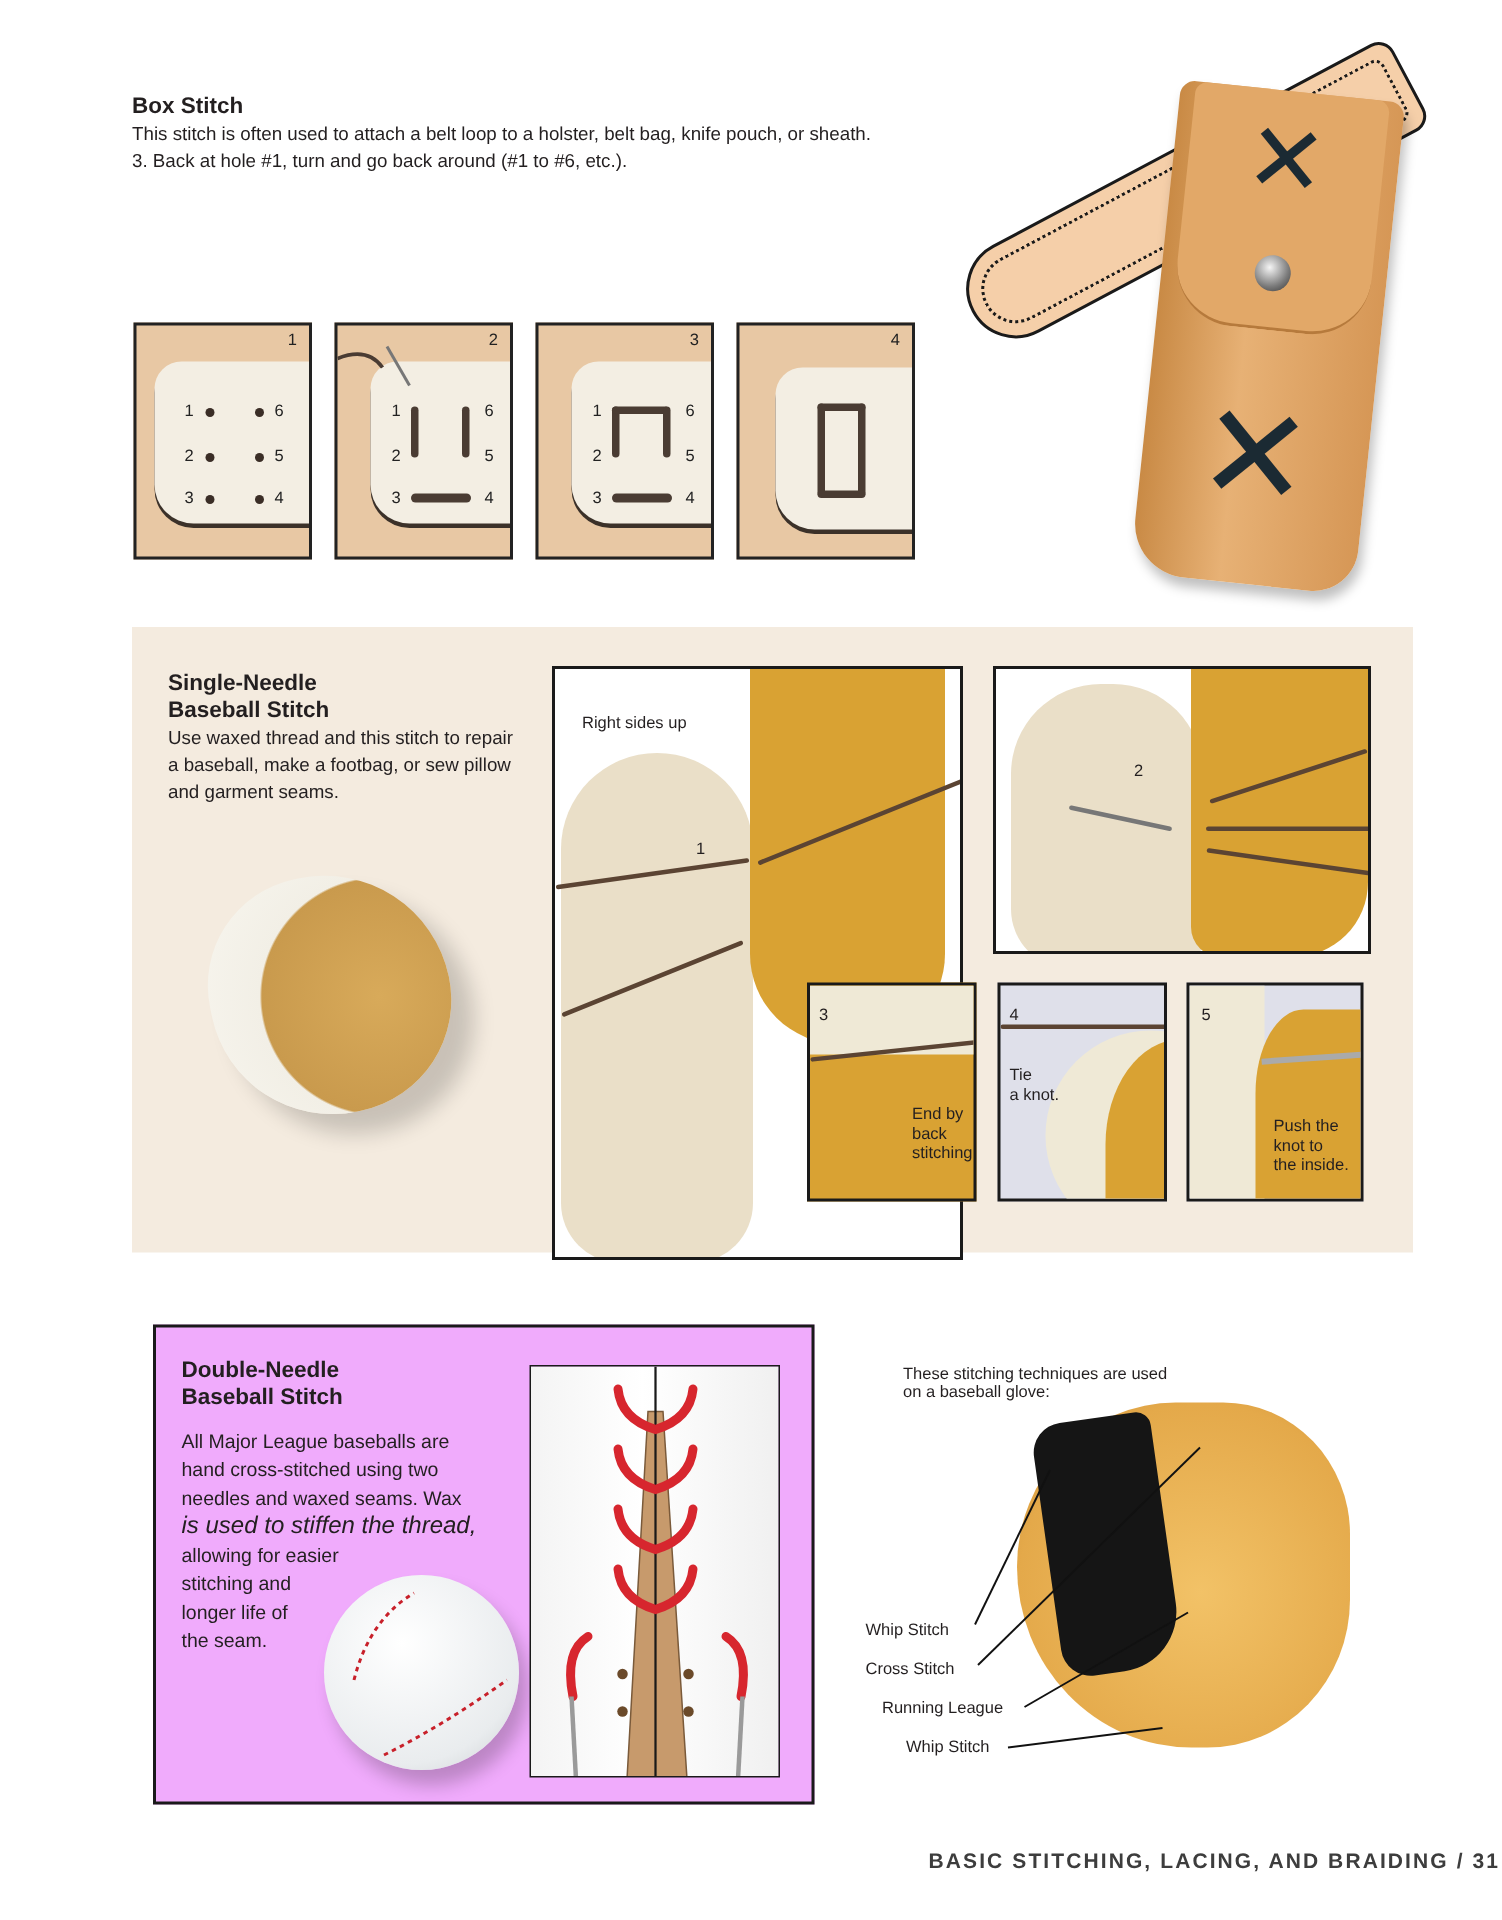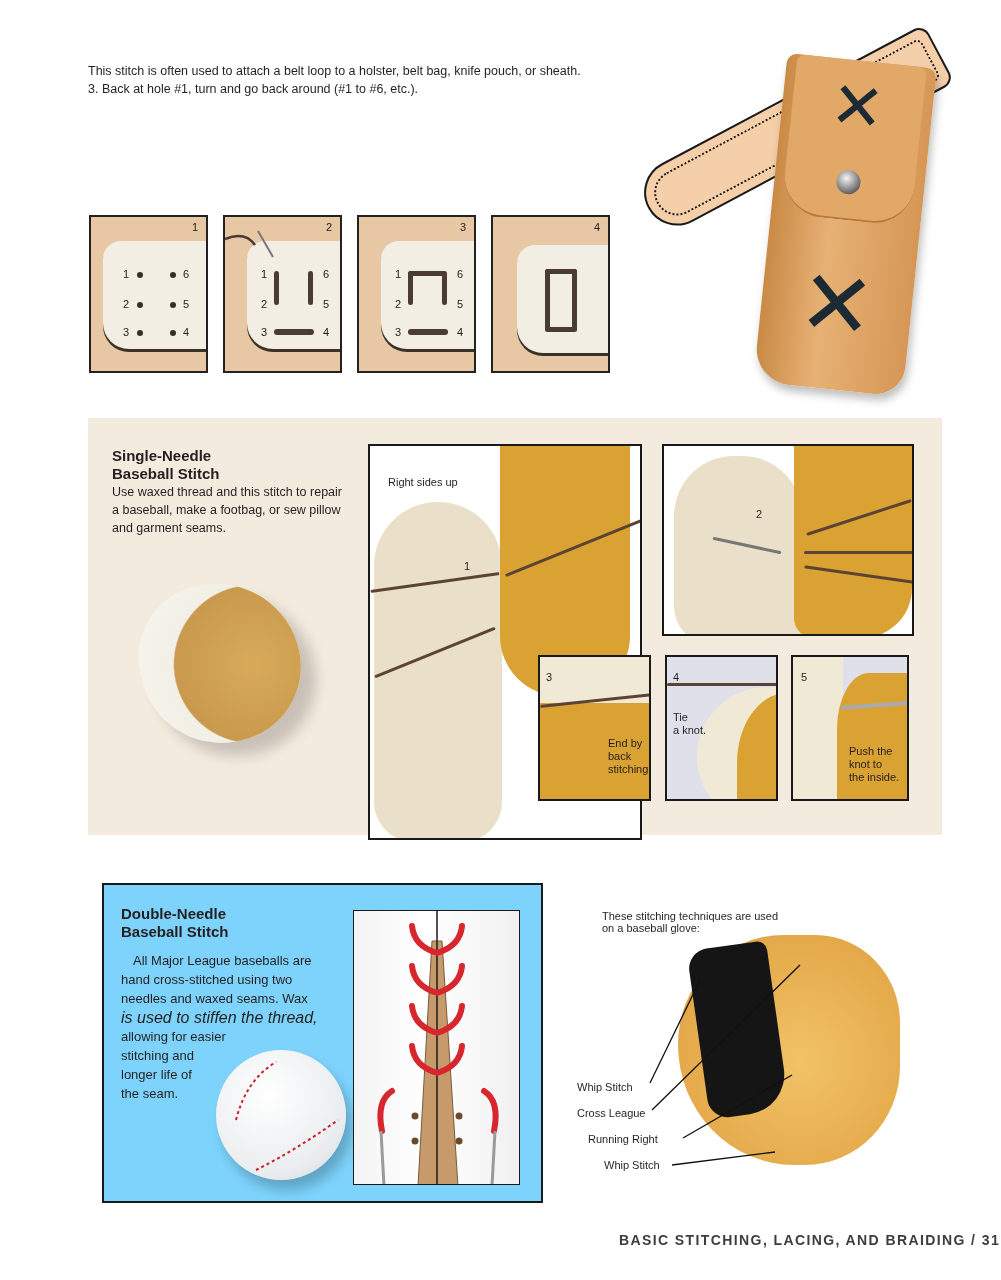--- a/index.html
+++ b/index.html
@@ -36,38 +36,39 @@
     .sole { position: absolute; border-radius: 60px 60px 40px 40px; }
     .sole-tan { background: #eadfc8; }
     .sole-gold { background: #d9a233; }
     .thread { position: absolute; height: 3px; background: #5b4433; border-radius: 2px; }
     .cap { position: absolute; font-size: 11px; line-height: 13px; color: #231f20; }
     .ball-photo { position: absolute; left: 140px; top: 583px; width: 160px; height: 160px; border-radius: 46% 54% 48% 52%;
                   background: radial-gradient(circle at 70% 55%, #d8aa5a 0%, #c99a4d 55%, #f2efe6 56%, #f8f6ef 100%);
                   box-shadow: 12px 16px 14px rgba(0,0,0,0.18); transform: rotate(-12deg); }
 
     
-    .dbox { position: absolute; left: 102px; top: 883px; width: 441px; height: 320px; border: 2px solid #1a1a1a; background: #7dd3fc; }
+    .dbox { position: absolute; left: 102px; top: 883px; width: 441px; height: 320px; border: 2px solid #1a1a1a; background: #f0abfc; }
     .diagram { position: absolute; left: 249px; top: 25px; width: 167px; height: 275px; border: 1.5px solid #1a1a1a; background: linear-gradient(90deg,#f4f4f4,#ffffff 45%,#f0f0f0); overflow: hidden; }
     .baseball { position: absolute; left: 112px; top: 165px; width: 130px; height: 130px; border-radius: 50%;
                 background: radial-gradient(circle at 40% 35%, #ffffff, #e9ecee 70%, #c9cdd0); box-shadow: 6px 10px 12px rgba(0,0,0,0.22); }
 
     
     .glove { position: absolute; left: 678px; top: 935px; width: 222px; height: 230px; background: radial-gradient(ellipse at 55% 55%, #f2c267, #e4a94a 70%, #c98b34);
              border-radius: 50% 40% 45% 55%; }
     .web { position: absolute; left: 20px; top: 10px; width: 80px; height: 170px; background: #151515; border-radius: 20px 10px 40px 20px; transform: rotate(-8deg); }
     .glabel { position: absolute; font-size: 11px; color: #231f20; }
 
     .footer { position: absolute; left: 619px; top: 1232px; font-size: 14px; font-weight: bold; letter-spacing: 1.4px; color: #3d3d3d; font-family: "Liberation Sans Narrow","Liberation Sans", sans-serif; }
     svg { position: absolute; overflow: visible; }
   </style>
 </head>
 <body>
 
 <div class="abs" style="left:88px;top:62px;width:560px;">
+  <div class="h-title">Box Stitch</div>
   <div class="body-text">This stitch is often used to attach a belt loop to a holster, belt bag, knife pouch, or sheath.</div>
   <div class="body-text">3. Back at hole #1, turn and go back around (#1 to #6, etc.).</div>
 </div>
 
 <div class="step" style="left:89px;top:215px;width:119px;height:158px;">
   <span class="num">1</span>
   <div class="patch">
     <span class="lbl" style="left:20px;top:27px;">1</span>
     <span class="lbl" style="left:20px;top:57px;">2</span>
     <span class="lbl" style="left:20px;top:85px;">3</span>
@@ -201,21 +202,21 @@
     <div>knot to</div>
     <div>the inside.</div>
   </div>
 </div>
 
 <div class="dbox">
   <div class="abs" style="left:17px;top:20px;width:230px;">
     <div class="h-title">Double-Needle</div>
     <div class="h-title">Baseball Stitch</div>
     <div style="height:10px;"></div>
-    <div class="body-text" style="font-size:13px;line-height:19px;margin-left:12px;">All Major League baseballs are</div>
+    <div class="body-text" style="font-size:13px;line-height:19px;">All Major League baseballs are</div>
     <div class="body-text" style="font-size:13px;line-height:19px;">hand cross-stitched using two</div>
     <div class="body-text" style="font-size:13px;line-height:19px;">needles and waxed seams. Wax</div>
     <div class="body-text" style="font-size:16px;line-height:19px;font-style:italic;">is used to stiffen the thread,</div>
     <div class="body-text" style="font-size:13px;line-height:19px;">allowing for easier</div>
     <div class="body-text" style="font-size:13px;line-height:19px;">stitching and</div>
     <div class="body-text" style="font-size:13px;line-height:19px;">longer life of</div>
     <div class="body-text" style="font-size:13px;line-height:19px;">the seam.</div>
   </div>
   <div class="baseball">
     <svg width="130" height="130">
@@ -258,17 +259,17 @@
 </div>
 <svg width="1001" height="1280" style="left:0;top:0;">
   <g stroke="#111" stroke-width="1.3">
     <line x1="650" y1="1083" x2="700" y2="980"></line>
     <line x1="652" y1="1110" x2="800" y2="965"></line>
     <line x1="683" y1="1138" x2="792" y2="1075"></line>
     <line x1="672" y1="1165" x2="775" y2="1152"></line>
   </g>
 </svg>
 <span class="glabel" style="left:577px;top:1081px;">Whip Stitch</span>
-<span class="glabel" style="left:577px;top:1107px;">Cross League</span>
-<span class="glabel" style="left:588px;top:1133px;">Running Right</span>
+<span class="glabel" style="left:577px;top:1107px;">Cross Stitch</span>
+<span class="glabel" style="left:588px;top:1133px;">Running League</span>
 <span class="glabel" style="left:604px;top:1159px;">Whip Stitch</span>
 
 <div class="footer">BASIC STITCHING, LACING, AND BRAIDING / 31</div>
 
 </body></html>

